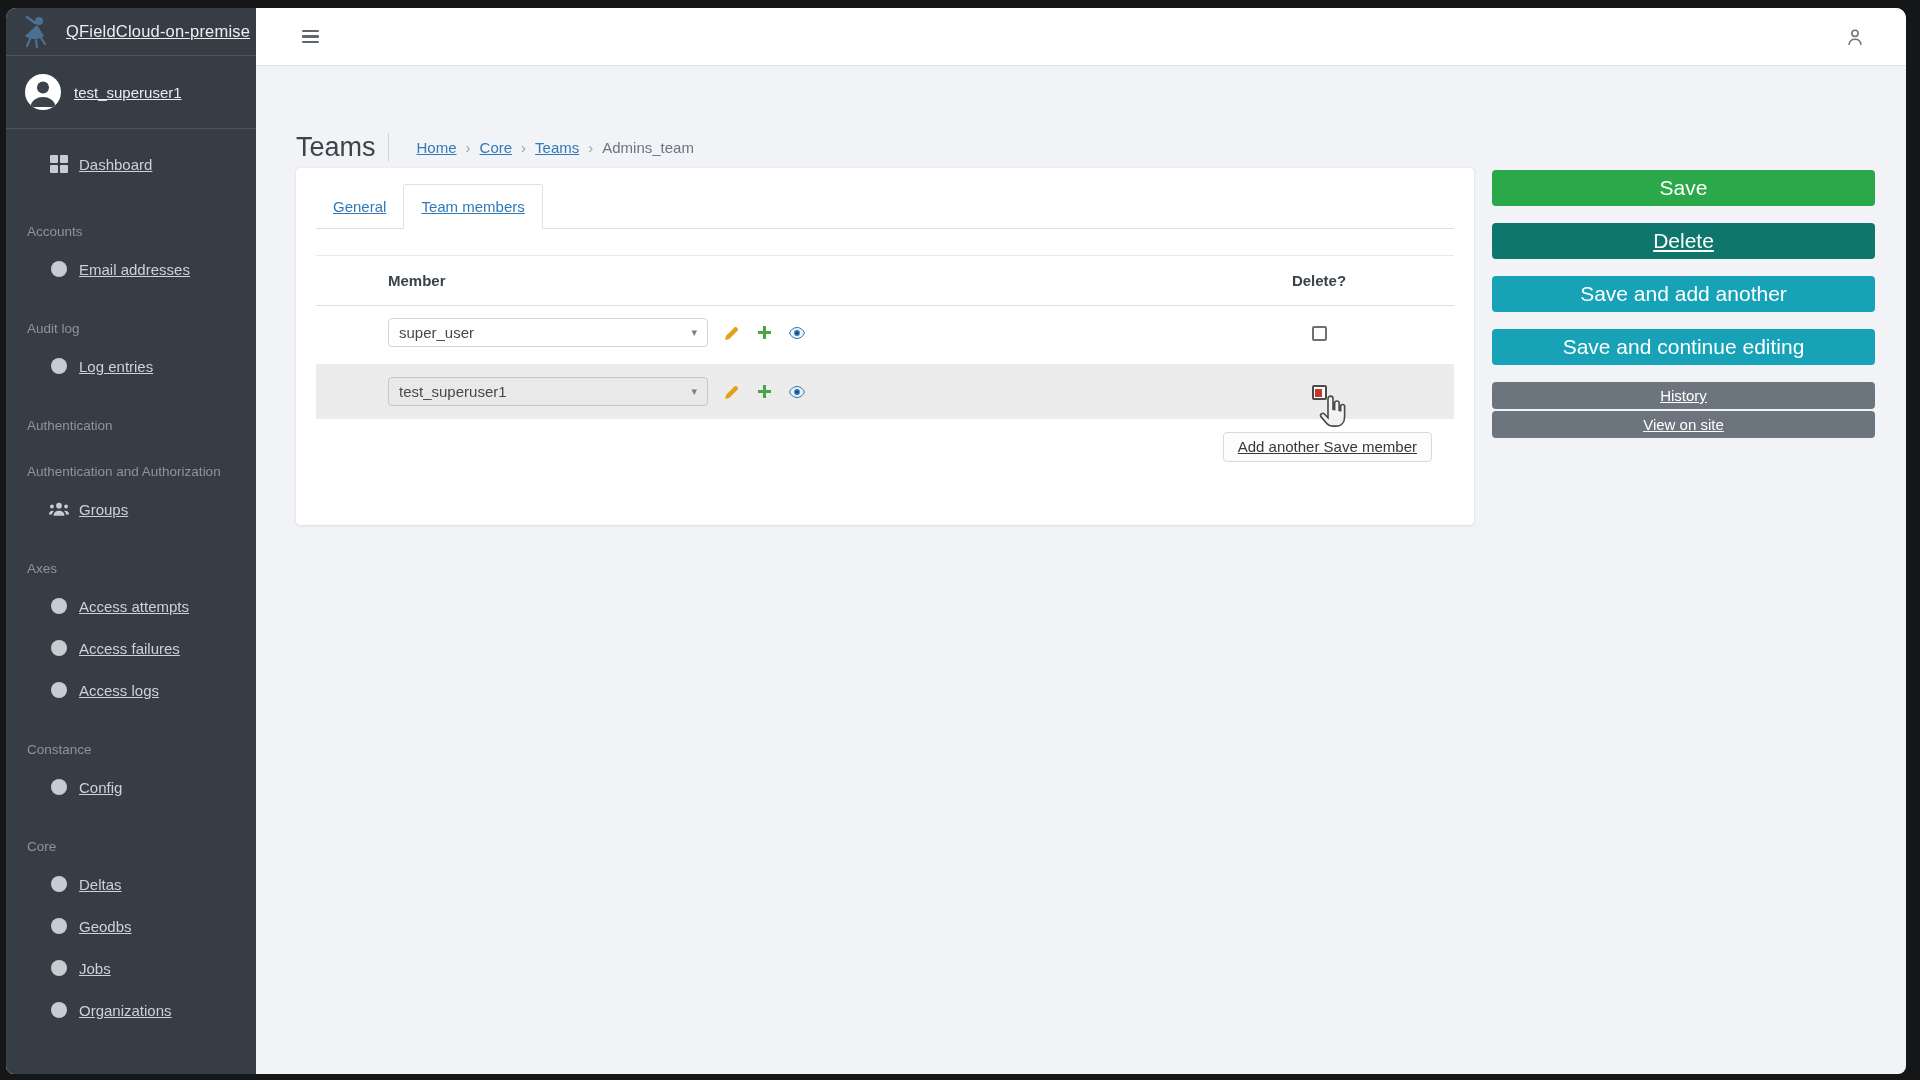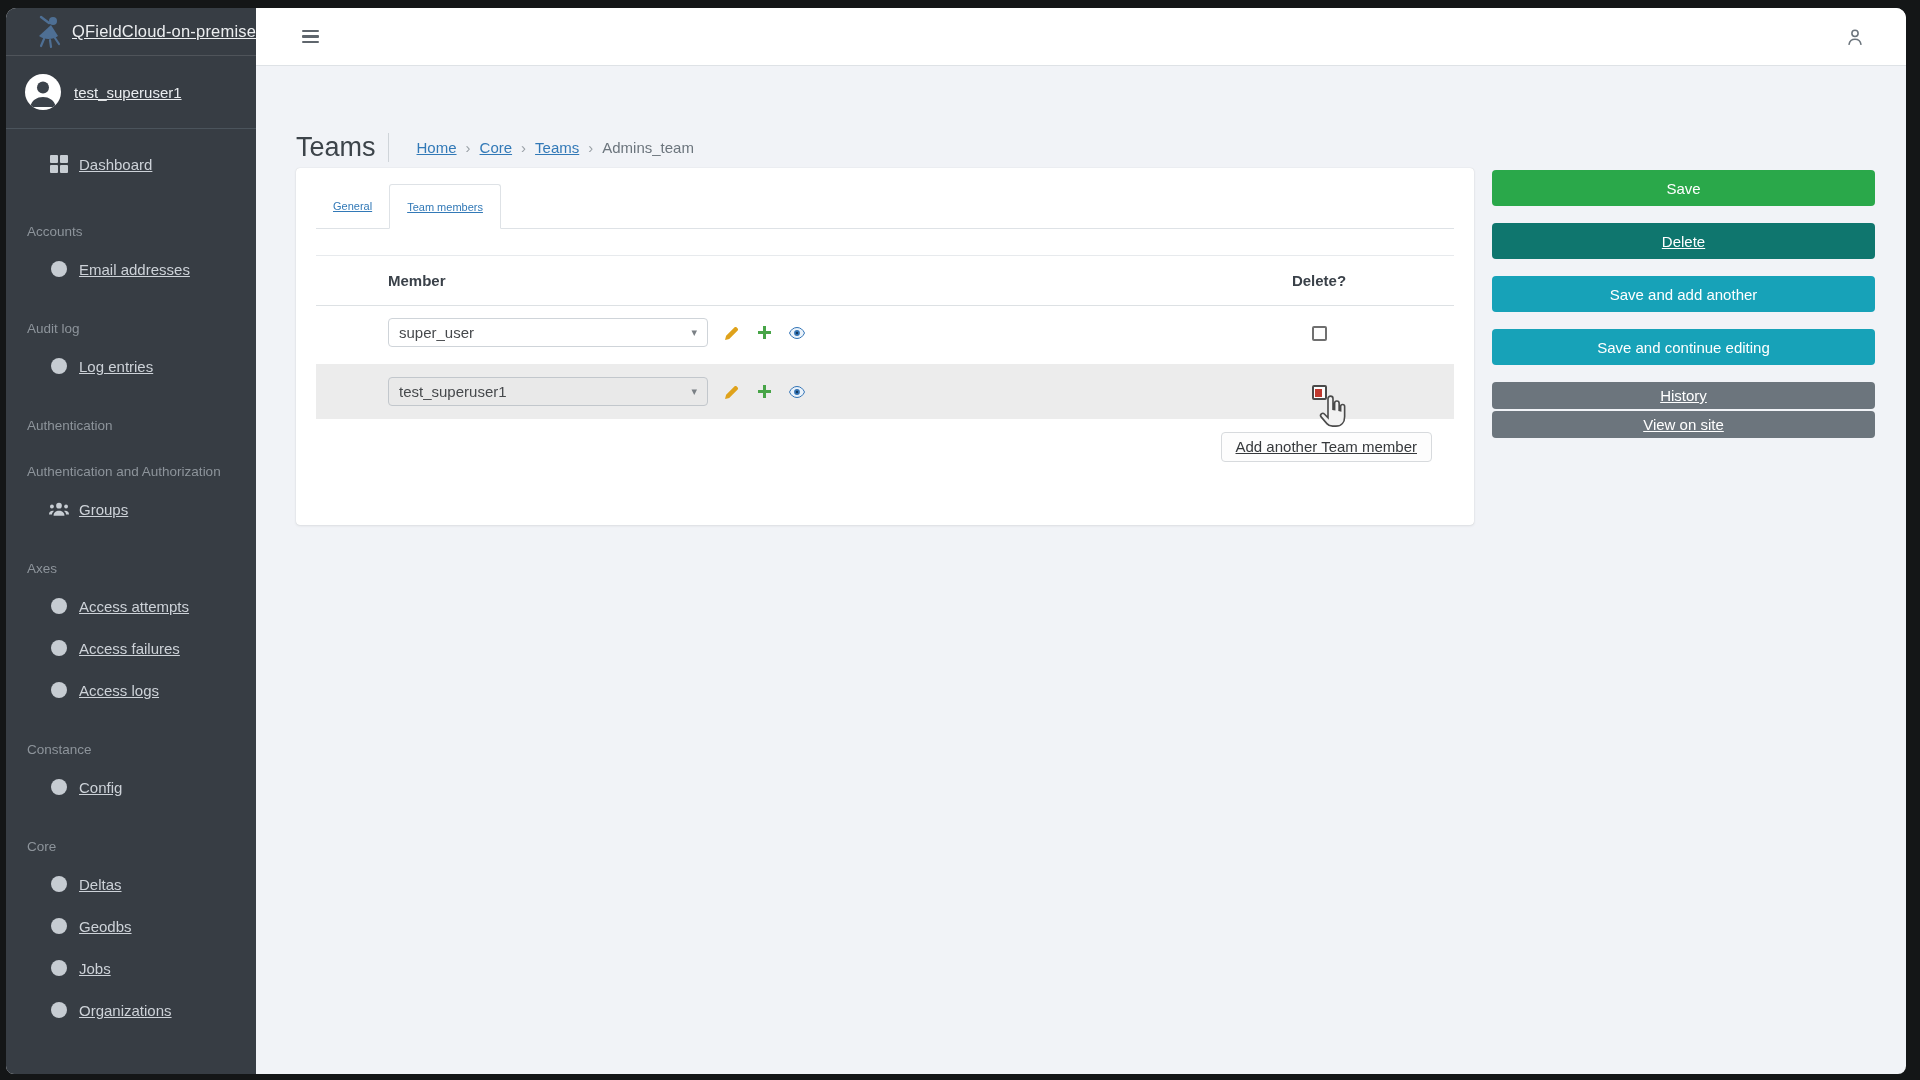--- a/index.html
+++ b/index.html
@@ -4,22 +4,22 @@
 <style>
   * { margin:0; padding:0; box-sizing:border-box; }
   html,body { width:1920px; height:1080px; background:#141617; font-family:"Liberation Sans", sans-serif; overflow:hidden; }
 
   .window { position:absolute; left:6px; top:8px; width:1900px; height:1066px;
             background:#f1f3f7; border-radius:10px 10px 8px 8px; overflow:hidden; }
 
   
   .sidebar { position:absolute; left:0; top:0; width:250px; height:100%;
              background:#373d44; color:#c9ced4; z-index:5; }
-  .brand { height:48px; display:flex; align-items:center; padding-left:28px;
-           border-bottom:1px solid rgba(255,255,255,.12); }
+  .brand { height:48px; display:flex; align-items:center; padding-left:14px;
+           border-bottom:1px solid rgba(255,255,255,.12);gap:8px; }
   .brand-icon { width:30px; height:34px; margin-right:8px; flex:0 0 auto; }
   .brand a { color:#eceef0; font-size:16.5px; text-decoration:underline; white-space:nowrap; letter-spacing:.2px; }
   .user-panel { display:flex; align-items:center; padding:18px 0 18px 19px;
                 border-bottom:1px solid #4b545c; }
   .avatar { width:36px; height:36px; border-radius:50%; background:#fff; overflow:hidden; flex:0 0 auto; position:relative; }
   .user-panel a { margin-left:13px; color:#e9ecef; font-size:15px; text-decoration:underline; }
   .nav { padding-top:14px; }
   .nav-link { height:42px; display:flex; align-items:center; padding-left:43px;
               color:#cdd2d8; font-size:15px; text-decoration:none; cursor:pointer; }
   .nav-link .txt { text-decoration:underline; margin-left:10px; }
@@ -44,21 +44,21 @@
   .breadcrumb { font-size:15px; display:flex; align-items:center; }
   .breadcrumb a { color:#3279b7; text-decoration:underline; }
   .breadcrumb .sep { color:#9aa0a6; margin:0 9px; font-size:15px; }
   .breadcrumb .current { color:#6c757d; }
 
   
   .card { position:absolute; left:40px; top:102px; width:1178px; height:357px; background:#fff;
           border-radius:4px; box-shadow:0 0 1px rgba(0,0,0,.18), 0 1px 3px rgba(0,0,0,.08);
           padding:16px 20px 0 20px; }
   .tabs { display:flex; border-bottom:1px solid #dee2e6; height:45px; }
-  .tab { display:flex; align-items:center; padding:0 17px; font-size:11px;
+  .tab { display:flex; align-items:center; padding:0 17px; font-size:15px;
          color:#3279b7; text-decoration:underline; cursor:pointer; }
   .tab.active { background:#fff; border:1px solid #dee2e6; border-bottom:1px solid #fff;
                 margin-bottom:-1px; border-radius:3px 3px 0 0; }
   .fieldset-line { border:none; border-top:1px solid #e7eaed; margin-top:26px; }
 
   table.inline { width:100%; border-collapse:collapse; }
   th.spacer, td.spacer { width:72px; }
   thead tr { height:49px; }
   thead th { font-size:15px; font-weight:700; color:#3a4149; text-align:left;
              border-bottom:1px solid #dde1e4; }
@@ -80,21 +80,21 @@
   .checkbox.hovered .red-mark { position:absolute; left:1px; bottom:1px; width:7px; height:8px; background:#c0392f; }
   .cursor-hand { position:absolute; left:-2px; top:6px; width:42px; height:40px; z-index:9; pointer-events:none; }
   .add-row { text-align:right; padding:13px 22px 0 0; }
   .add-btn { display:inline-block; height:30px; line-height:28px; padding:0 14px;
              border:1px solid #d7dadd; border-radius:4px; background:#fdfdfd;
              color:#36393c; font-size:15px; text-decoration:underline; cursor:pointer; }
 
   
   .actions { position:absolute; left:1236px; top:104px; width:383px; }
   .btn { display:flex; align-items:center; justify-content:center; width:100%; height:36px;
-         margin-bottom:17px; border-radius:4px; color:#fff; font-size:15px; text-decoration:none; cursor:pointer; }
+         margin-bottom:17px; border-radius:4px; color:#fff; font-size:21px; text-decoration:none; cursor:pointer; }
   .btn.small { height:27px; margin-bottom:2px; font-size:15px; }
   .btn.underline { text-decoration:underline; }
   .btn-success { background:#2aa84a; }
   .btn-danger { background:#0f766e; }
   .btn-info { background:#17a2b8; }
   .btn-secondary { background:#6c757d; }
   .btn.small:first-of-type { margin-top:2px; }
 </style>
 </head>
 <body>
@@ -336,21 +336,21 @@
                     <path d="M12 4.5c0-1.1.9-2 2-2s2 .9 2 2V13l1.3.2V8.2c0-1 .8-1.8 1.8-1.8s1.8.8 1.8 1.8v5.6l1.2.3v-3.3c0-.9.7-1.6 1.6-1.6s1.6.7 1.6 1.6v8.1c0 4.6-2.6 7.6-7 7.6h-2.6c-2 0-3.4-.6-4.6-2l-4.6-5.4c-.6-.7-.5-1.8.2-2.4.7-.6 1.7-.6 2.4.1l2.9 3V4.5z" fill="#f2f2f2" stroke="#4a4a4a" stroke-width="1.3"></path>
                   </svg>
                 </span>
               </span>
             </td>
           </tr>
         </tbody>
       </table>
 
       <div class="add-row">
-        <a class="add-btn">Add another Team member</a>
+        <a class="add-btn">Add another Save member</a>
       </div>
     </section>
 
     <aside class="actions">
       <a class="btn btn-success">Save</a>
       <a class="btn btn-danger underline">Delete</a>
       <a class="btn btn-info">Save and add another</a>
       <a class="btn btn-info">Save and continue editing</a>
       <a class="btn btn-secondary small underline">History</a>
       <a class="btn btn-secondary small underline">View on site</a>

